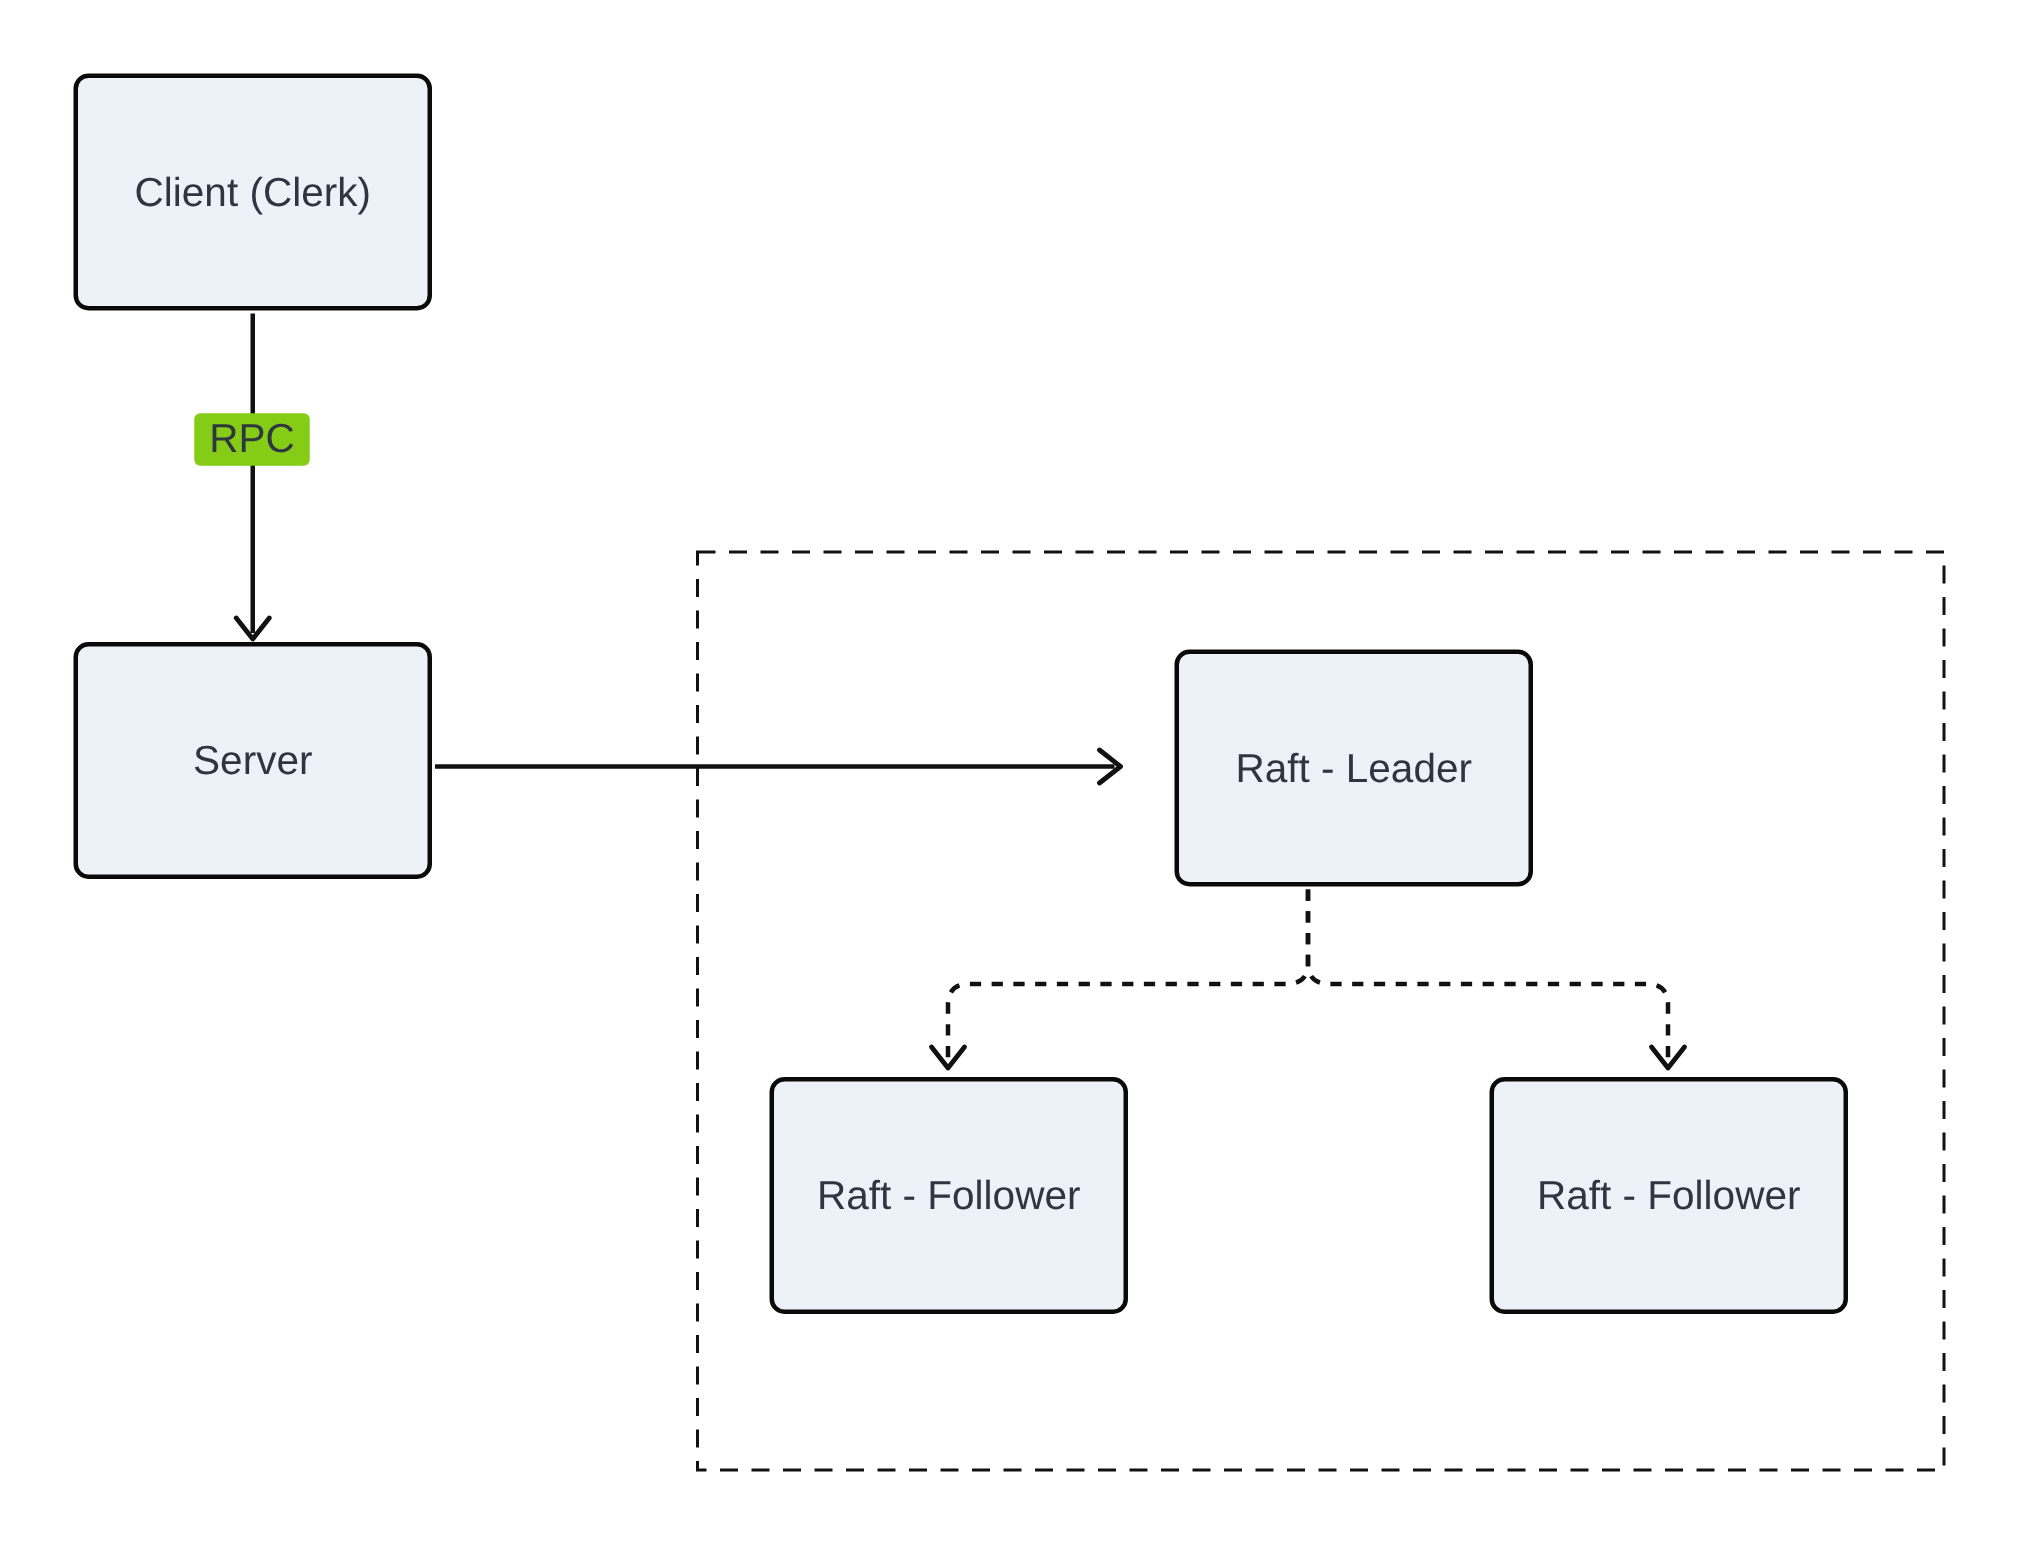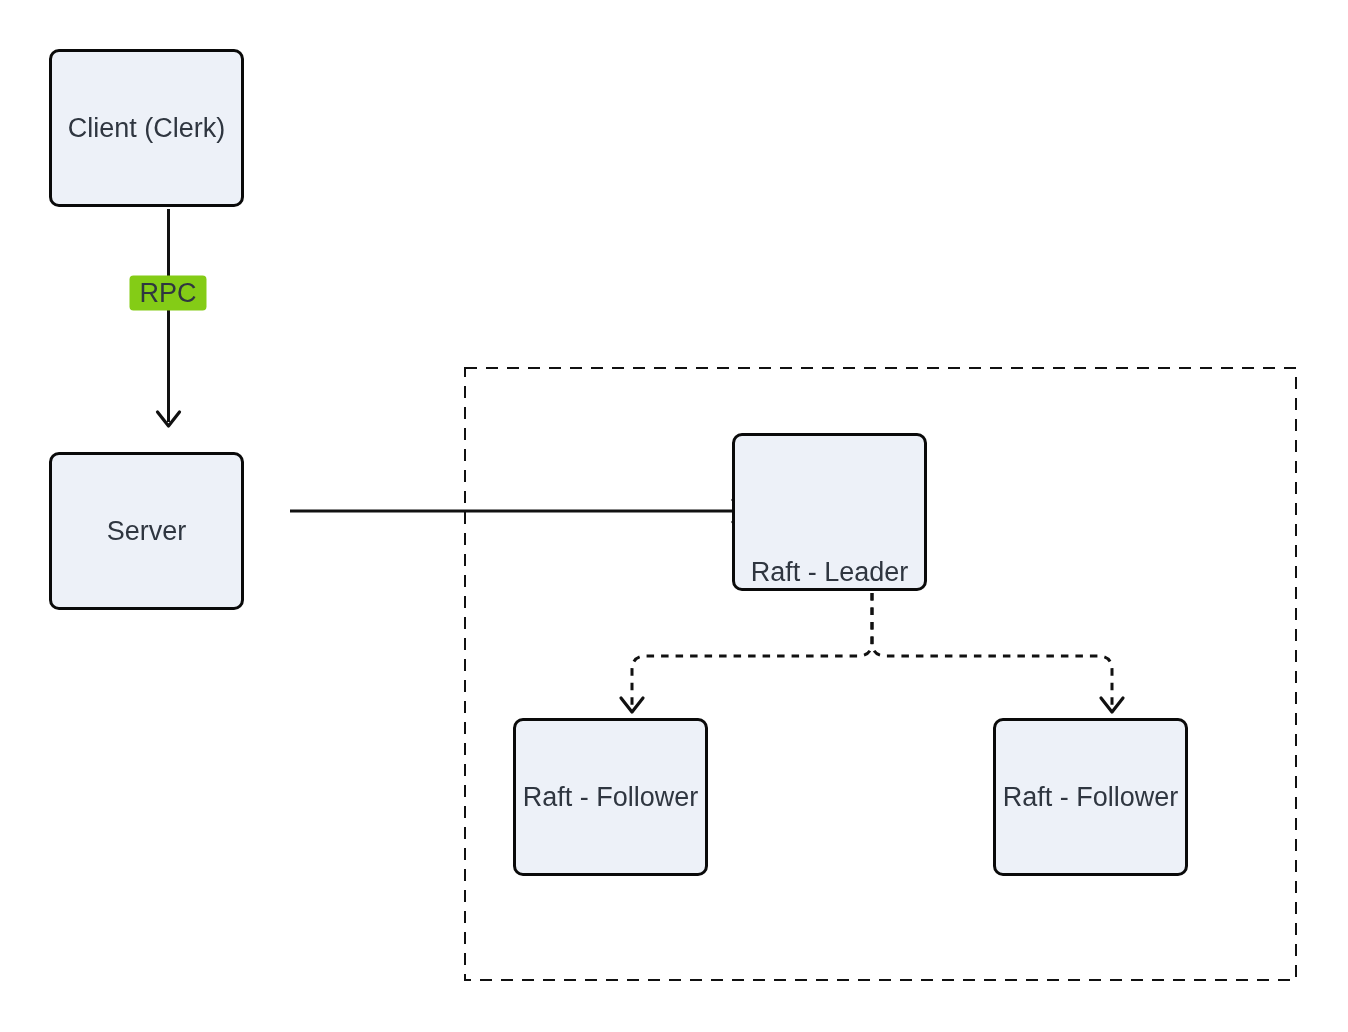--- a/index.html
+++ b/index.html
@@ -41,40 +41,40 @@
   }
   .arrowhead {
     fill: none;
     stroke: var(--line, #111111);
     stroke-width: 3.2;
     stroke-linecap: round;
     stroke-linejoin: round;
   }
   .node {
     position: absolute;
-    width: 195px;
+    width: 239px;
     height: 158px;
     background: var(--node-fill, #edf1f8);
     border: 3px solid var(--node-border, #0a0a0a);
     border-radius: 10px;
     box-sizing: border-box;
     display: flex;
     align-items: center;
     justify-content: center;
   }
   .node-label {
     color: var(--text, #2f3640);
     font-size: 27px;
     line-height: 1.2;
     text-align: center;
     white-space: nowrap;
   }
   .node-client   { left: 49px;  top: 49px;  }
-  .node-server   { left: 49px;  top: 452px; }
-  .node-leader   { left: 732px; top: 433px; align-items: flex-end; }
+  .node-server   { left: 49px;  top: 428px; }
+  .node-leader   { left: 783px; top: 433px; }
   .node-follower1{ left: 513px; top: 718px; }
   .node-follower2{ left: 993px; top: 718px; }
   .edge-label {
     position: absolute;
     left: 168px;
     top: 293px;
     transform: translate(-50%, -50%);
     background: #84cc16;
     border-radius: 4px;
     padding: 2px 10px;

